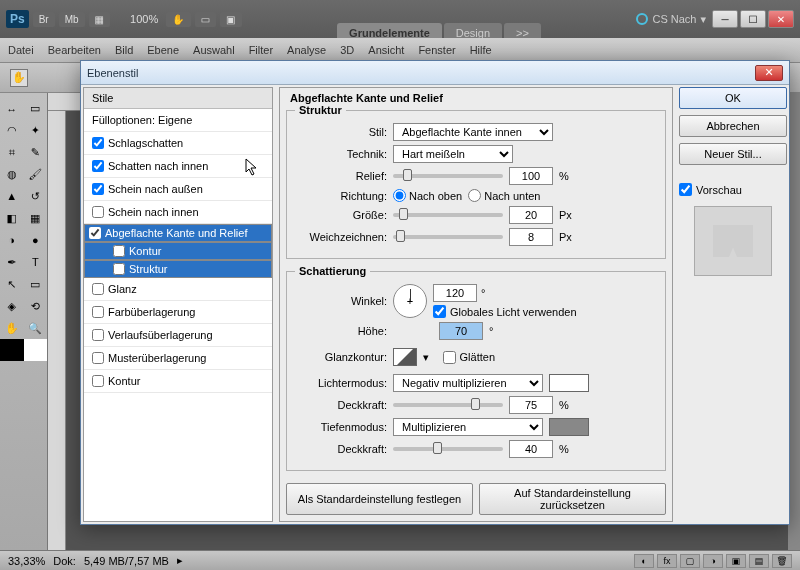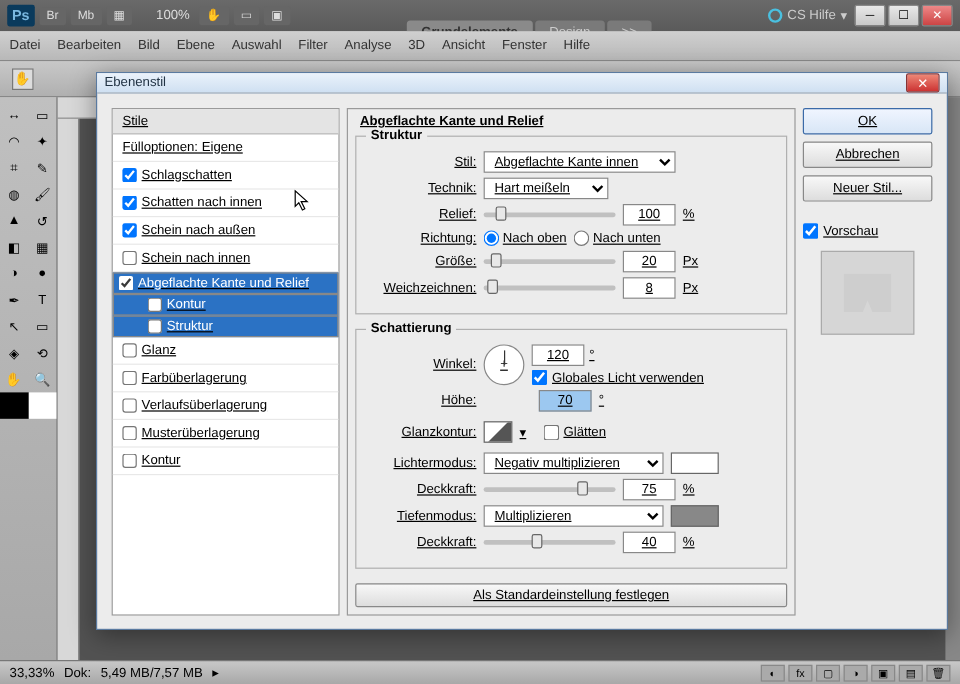--- a/index.html
+++ b/index.html
@@ -1,20 +1,20 @@
 <!DOCTYPE html>
 <html><head>
 <meta charset="utf-8">
 <style>
 *{margin:0;padding:0;box-sizing:border-box;font-family:"Segoe UI",Tahoma,sans-serif;font-size:11px;}
 body{background:#5a5a5a;width:800px;height:570px;overflow:hidden;position:relative;}
 .app{background:#b8b8b8;width:100%;height:100%;display:flex;flex-direction:column;}
 
 
-.titlebar{background:linear-gradient(#6a6a6a,#5a5a5a);height:26px;display:flex;align-items:center;padding:0 6px;justify-content:space-between;}
+.titlebar{background:linear-gradient(#6a6a6a,#5a5a5a);height:38px;display:flex;align-items:center;padding:0 6px;justify-content:space-between;}
 .titlebar-left{display:flex;align-items:center;gap:4px;}
 .ps-logo{background:#0a3a5c;color:#7ab8e0;font-weight:bold;padding:2px 4px;border-radius:2px;font-size:12px;}
 .tb-btn{background:#666;color:#ddd;padding:2px 6px;border-radius:2px;font-size:10px;}
 .tb-sep{width:8px;}
 .tb-zoom{color:#ddd;font-size:11px;margin:0 4px;}
 .tb-center{display:flex;gap:2px;}
 .tb-tab{background:#7a7a7a;color:#ccc;padding:4px 12px;border-radius:3px 3px 0 0;margin-top:28px;}
 .tb-tab.active{background:#8a8a8a;color:#333;font-weight:bold;}
 .titlebar-right{display:flex;align-items:center;gap:6px;}
 .cslive{color:#ccc;display:flex;align-items:center;gap:4px;}
@@ -46,21 +46,21 @@
 .statusbar-left{display:flex;align-items:center;gap:8px;}
 .statusbar-right{display:flex;align-items:center;gap:3px;}
 .sb-mini{width:20px;height:14px;border:1px solid #888;background:#aaa;display:flex;align-items:center;justify-content:center;font-size:9px;}
 
 
 .dialog{position:absolute;left:80px;top:60px;width:710px;height:465px;background:#ececec;border:1px solid #5a7aa0;box-shadow:0 4px 20px rgba(0,0,0,0.4);display:flex;flex-direction:column;}
 .dialog-title{background:linear-gradient(#eaf2fb,#cfe0f2);height:24px;display:flex;align-items:center;padding:0 6px;justify-content:space-between;border-bottom:1px solid #9ab;}
 .dialog-title-text{color:#234;}
 .dialog-close{width:28px;height:16px;background:linear-gradient(#e87,#c33);border:1px solid #833;border-radius:2px;color:#fff;display:flex;align-items:center;justify-content:center;font-size:11px;}
 
-.dialog-body{flex:1;display:flex;padding:12px;gap:6px;text-decoration:underline;}
+.dialog-body{flex:1;display:flex;padding:2px;gap:6px;}
 
 
 .stylelist{width:190px;border:1px solid #9a9a9a;background:#fff;display:flex;flex-direction:column;}
 .stylelist-hdr{background:#e4e4e4;padding:4px 8px;border-bottom:1px solid #bbb;}
 .stylelist-item{padding:5px 8px;border-bottom:1px solid #e8e8e8;display:flex;align-items:center;gap:4px;}
 .stylelist-item.sel{background:#2b72c4;color:#fff;}
 .stylelist-item.sub{padding-left:28px;}
 .stylelist-item input[type=checkbox]{width:12px;height:12px;}
 .stylelist-item.sel input[type=checkbox]{accent-color:#fff;}
 
@@ -112,21 +112,21 @@
     <span class="tb-btn">✋</span>
     <span class="tb-btn">▭</span>
     <span class="tb-btn">▣</span>
   </div>
   <div class="tb-center">
     <span class="tb-tab active">Grundelemente</span>
     <span class="tb-tab">Design</span>
     <span class="tb-tab">&gt;&gt;</span>
   </div>
   <div class="titlebar-right">
-    <span class="cslive"><span class="cslive-ring"></span><span>CS Hilfe</span> ▾</span>
+    <span class="cslive"><span class="cslive-ring"></span><span>CS Nach</span> ▾</span>
     <div class="winbtns">
       <span class="winbtn">─</span>
       <span class="winbtn">☐</span>
       <span class="winbtn close">✕</span>
     </div>
   </div>
 </div>
 
 <div class="menubar">
   <span>Datei</span>
@@ -286,21 +286,21 @@
     <div class="centerpanel">
       <div class="section-title">Abgeflachte Kante und Relief</div>
       <div class="fieldset">
         <span class="fieldset-title">Struktur</span>
         <div class="row">
             <span class="lbl">Stil:</span>
             <select class="sel" style="width:160px"><option>Abgeflachte Kante innen</option></select>
           </div>
         <div class="row">
             <span class="lbl">Technik:</span>
-            <select class="sel" style="width:104px"><option>Hart meißeln</option></select>
+            <select class="sel" style="width:120px"><option>Hart meißeln</option></select>
           </div>
         <div class="row">
             <span class="lbl">Relief:</span>
             <div class="slider">
               <div class="slider-thumb" style="left:10px"></div>
             </div>
             <input class="numbox" value="100" style="">
             <span class="unit">%</span>
           </div>
         <div class="row">
@@ -386,20 +386,21 @@
             <div class="slider">
               <div class="slider-thumb" style="left:40px"></div>
             </div>
             <input class="numbox" value="40" style="">
             <span class="unit">%</span>
           </div>
       </div>
 
       <div class="btmbtns">
         <button class="btn" style="flex:1">Als Standardeinstellung festlegen</button>
+        <button class="btn" style="flex:1">Auf Standardeinstellung zurücksetzen</button>
       </div>
     </div>
 
     <div class="rightcol">
       <button class="rbtn primary">OK</button>
       <button class="rbtn">Abbrechen</button>
       <button class="rbtn">Neuer Stil...</button>
       <label class="preview-ck">
           <input type="checkbox" checked="" style="">
           <span>Vorschau</span>

